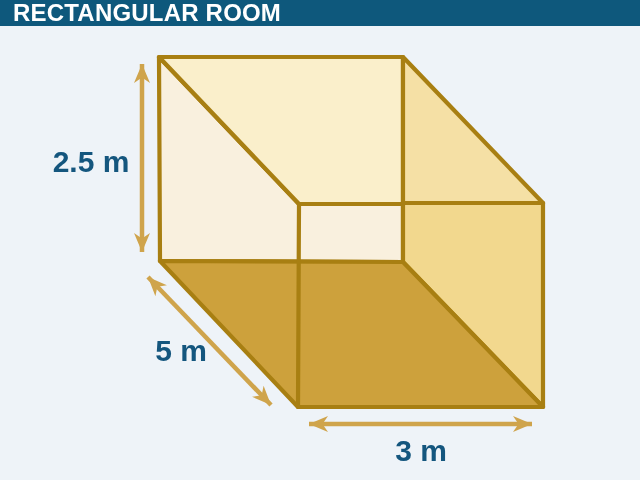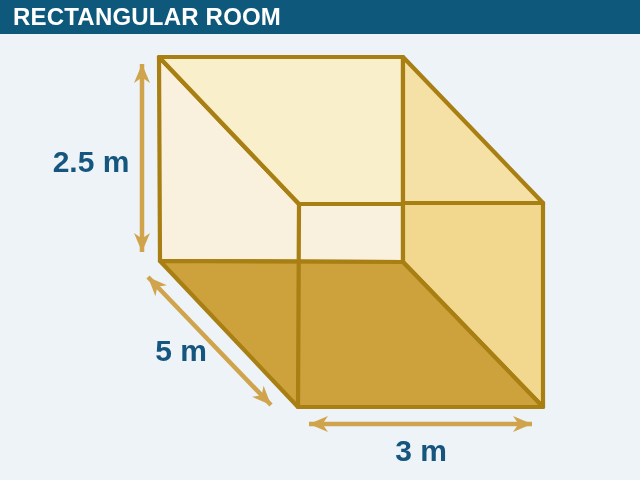--- a/index.html
+++ b/index.html
@@ -4,21 +4,21 @@
 <style>
   html,body{margin:0;padding:0;}
   body{
     width:640px;height:480px;overflow:hidden;
     background:#EEF3F8;
     font-family:"Liberation Sans",sans-serif;
     position:relative;
   }
   .stage{position:absolute;inset:0;width:640px;height:480px;}
   .header-bar{
-    position:absolute;top:0;left:0;width:640px;height:34px;
+    position:absolute;top:0;left:0;width:640px;height:26px;
     background:#0E587C;
     display:flex;align-items:center;
   }
   .header-title{
     color:#FFFFFF;font-weight:bold;font-size:24px;
     padding-left:13px;letter-spacing:0.2px;line-height:34px;
     font-family:"Liberation Sans",sans-serif;
   }
   svg{position:absolute;top:0;left:0;}
   .edges{stroke-width:4.2;stroke-linejoin:round;}

